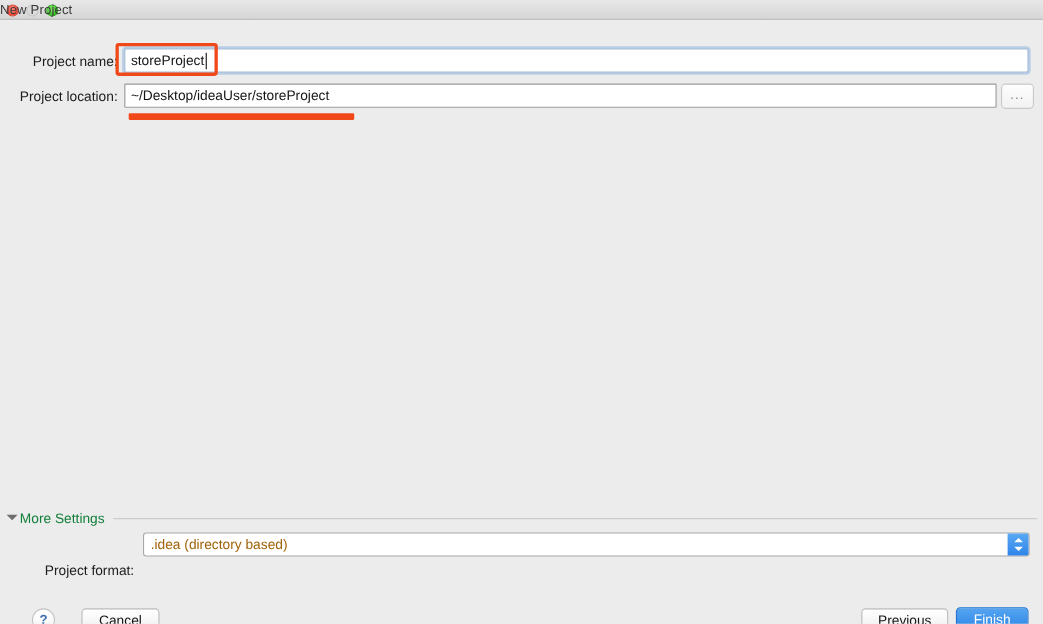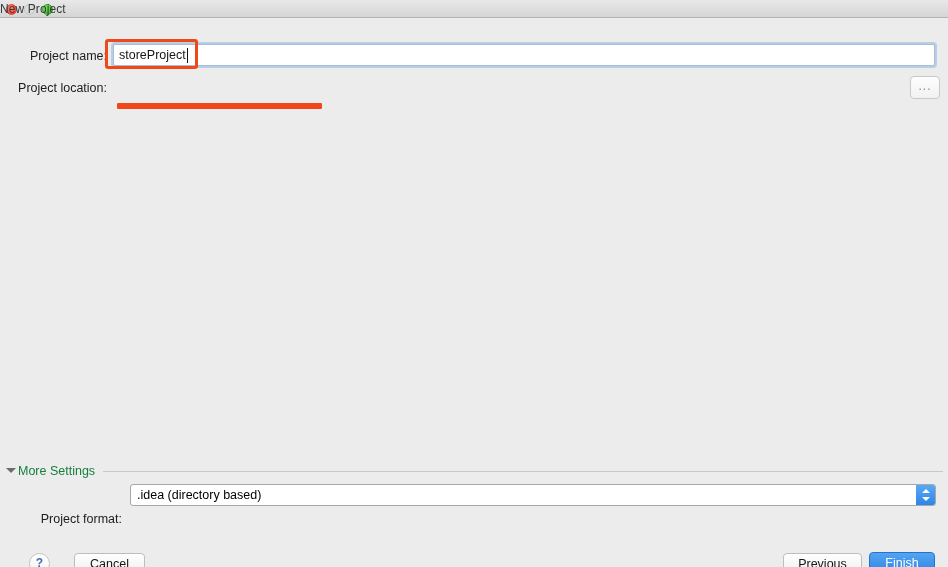--- a/index.html
+++ b/index.html
@@ -184,21 +184,21 @@
     width: 806px; height: 22px;
     background: #ffffff;
     border: 1px solid #a8a8a8;
     border-radius: 3px;
   }
   #project-format-value {
     position: absolute;
     left: 6px; top: 0;
     height: 20px; line-height: 21px;
     font-size: 12.5px;
-    color: #000000;
+    color: #a16207;
     white-space: nowrap;
   }
   #format-stepper {
     position: absolute;
     right: 0; top: 0;
     width: 19px; height: 20px;
     background: linear-gradient(to bottom, #5aa9f5 0%, #2f84e8 100%);
     border-top-right-radius: 2px;
     border-bottom-right-radius: 2px;
   }
@@ -270,20 +270,23 @@
   <div id="content">
 
     <div class="label" id="lbl-project-name">Project name:</div>
     <div id="field-project-name">
       <span id="project-name-value">storeProject</span>
       <span id="text-caret" style="left: 73px;"></span>
     </div>
     <div id="annot-box"></div>
 
     <div class="label" id="lbl-project-location">Project location:</div>
+    <div id="field-project-location">
+      <span id="project-location-value">~/Desktop/ideaUser/storeProject</span>
+    </div>
     <div id="btn-browse">...</div>
     <div id="annot-underline"></div>
 
     <div id="more-settings-row">
       <span id="disclosure-triangle"></span>
       <span id="more-settings-label">More Settings</span>
       <span id="more-settings-rule"></span>
     </div>
 
     <div class="label" id="lbl-project-format">Project format:</div>

